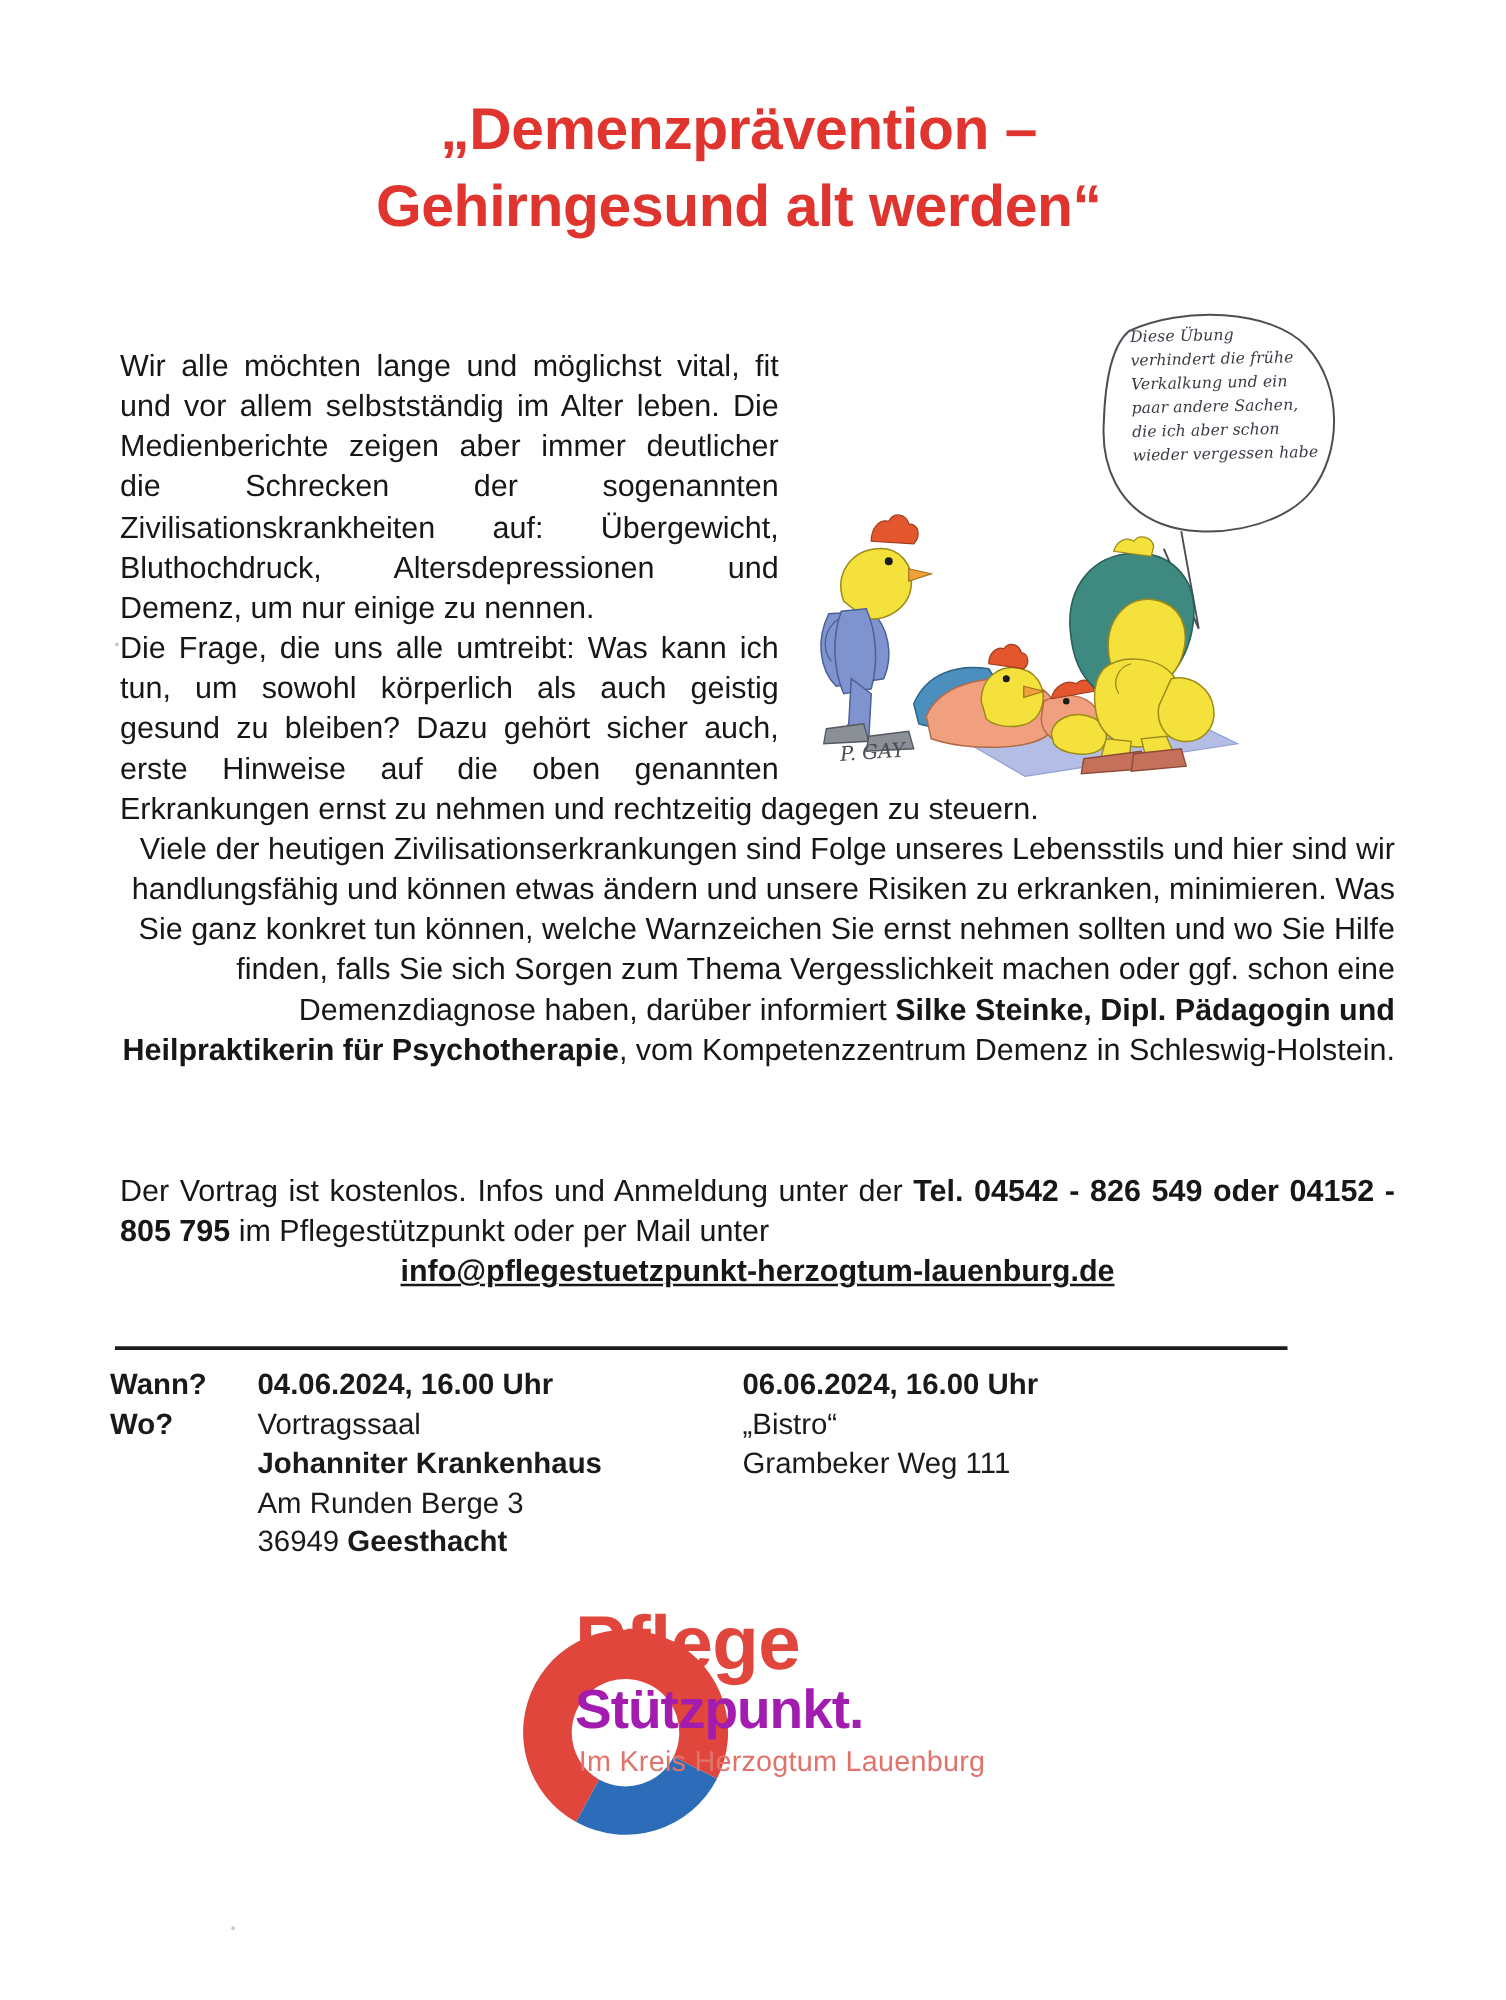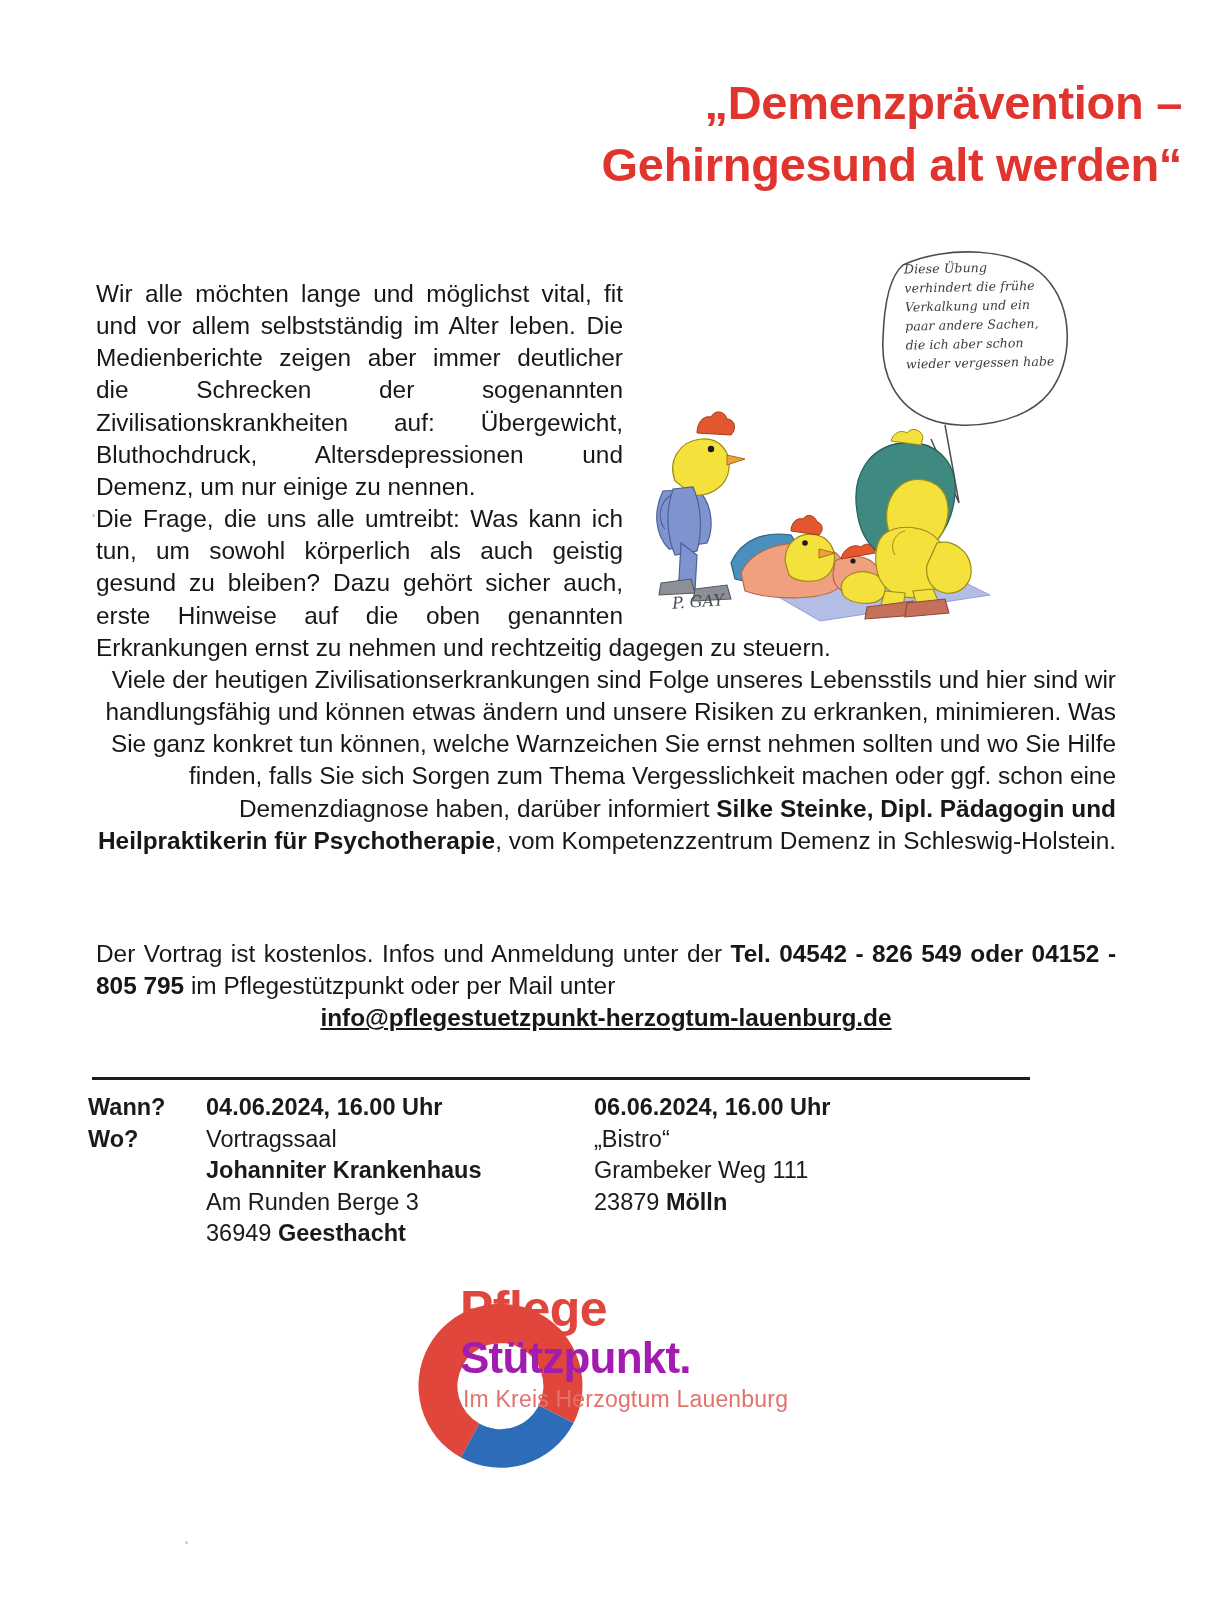--- a/index.html
+++ b/index.html
@@ -15,21 +15,21 @@
     color: #1a1a1a;
     overflow: hidden;
   }
 
   
   .title {
     position: absolute;
     top: 72px;
     left: 0;
     width: 1182px;
-    text-align: right;
+    text-align: center;
     color: #E0352F;
     font-weight: bold;
     font-size: 47px;
     line-height: 1.32;
     letter-spacing: -0.3px;
   }
   .title .tline { display: block; white-space: pre; }
 
   
   .illustration {
@@ -161,21 +161,21 @@
   }
   .logo .ring svg { display: block; }
   .logo-text {
     position: absolute;
     left: 62px;
     top: 4px;
     width: 340px;
   }
   .logo-pflege {
     color: #E0463C;
-    font-size: 50px;
+    font-size: 61px;
     font-weight: bold;
     line-height: 0.95;
     letter-spacing: -0.5px;
   }
   .logo-stuetz {
     color: #a21caf;
     font-size: 44px;
     font-weight: bold;
     line-height: 1.0;
     letter-spacing: -0.8px;
@@ -274,21 +274,20 @@
     <div class="row n">Vortragssaal</div>
     <div class="row b">Johanniter Krankenhaus</div>
     <div class="row n">Am Runden Berge 3</div>
     <div class="row"><span class="n">36949</span><span class="n">&nbsp;</span><span class="b">Geesthacht</span></div>
   </div>
 
   <div class="ev-col-b">
     <div class="row b">06.06.2024, 16.00 Uhr</div>
     <div class="row n">„Bistro“</div>
     <div class="row n">Grambeker Weg 111</div>
-    <div class="row"><span class="n">23879</span><span class="n">&nbsp;</span><span class="b">Mölln</span></div>
   </div>
 </div>
 
 <div class="logo">
   <div class="ring">
     <svg viewBox="0 0 205 205" width="205" height="205" xmlns="http://www.w3.org/2000/svg">
 
       <path d="M 175.6 140.9
                A 82 82 0 1 0 62.9 175.6
                L 81.3 141.6

